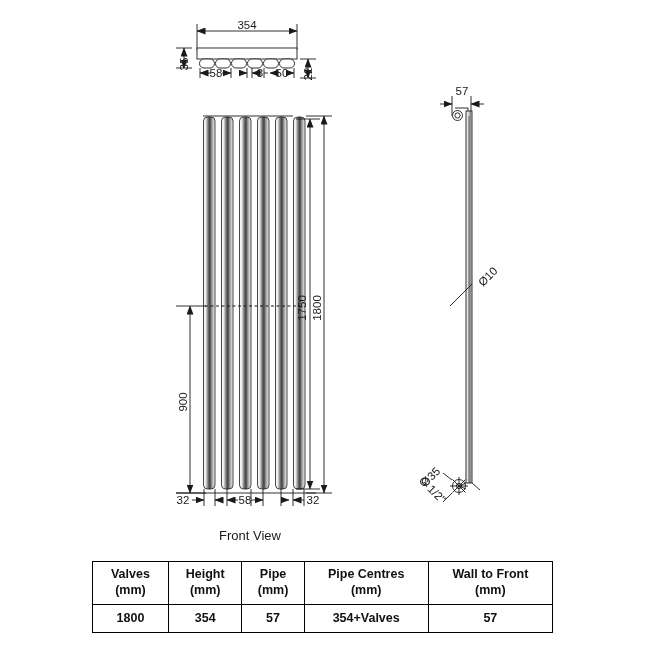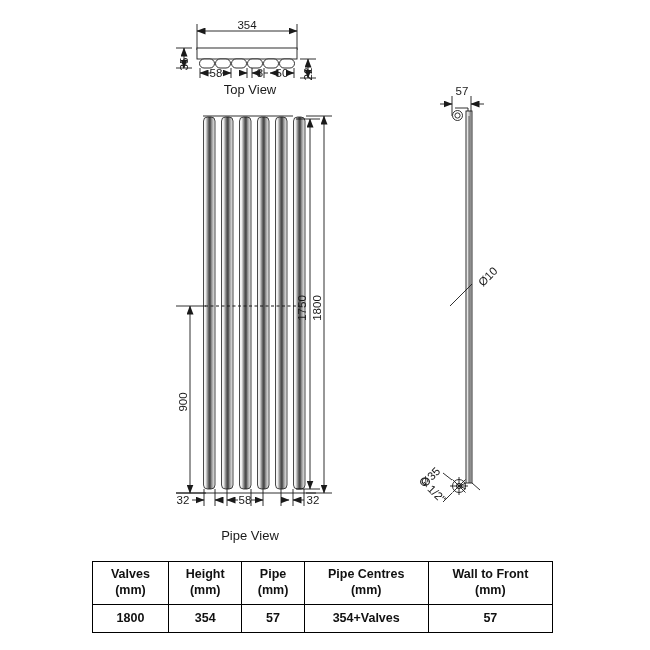--- a/index.html
+++ b/index.html
@@ -265,22 +265,21 @@
       <text x="245" y="488">58</text>
       <text x="313" y="488">32</text>
 
       <text x="462" y="79">57</text>
       <text transform="translate(483,271) rotate(-45)" text-anchor="start">Ø10</text>
       <text transform="translate(441,456) rotate(-45)" text-anchor="end">Ø35</text>
       <text transform="translate(441,488) rotate(45)" text-anchor="end">G 1/2"</text>
     </g>
   </svg>
 
-  <div class="view-label" id="label-top-view">Top View</div>
-  <div class="view-label" id="label-front-view">Pipe View</div>
+  <div class="view-label" id="label-front-view">Front View</div>
 
   <div id="spec-table-wrap">
     <table class="spec">
       <colgroup>
         <col class="c-height">
           <col class="c-width">
           <col class="c-depth">
         <col class="c-pipe">
           <col class="c-wall">
       </colgroup>

